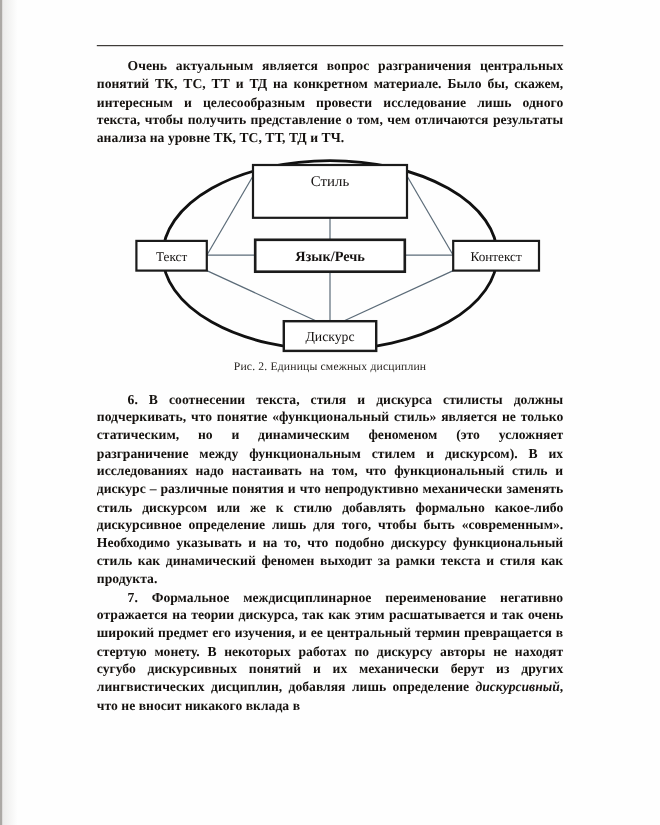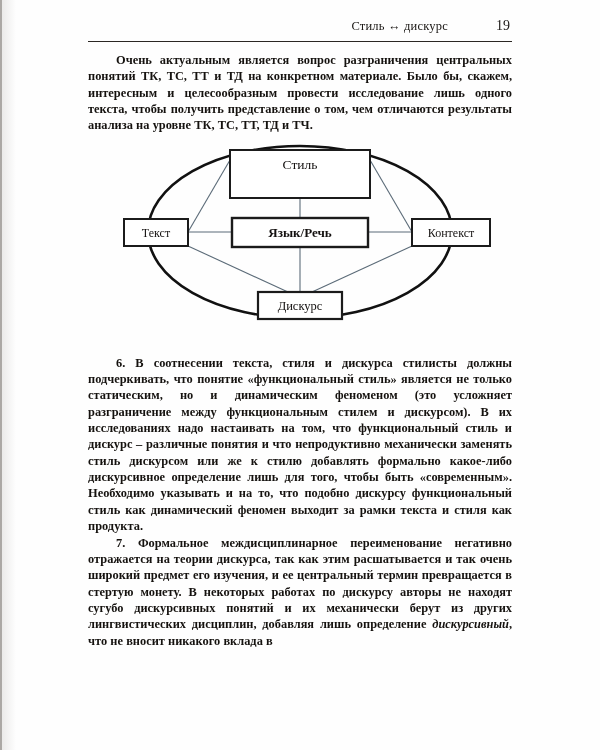--- a/index.html
+++ b/index.html
@@ -116,24 +116,20 @@
   i.it { font-style: italic; }
 </style>
 </head>
 <body>
 
 <div id="page">
 
   <div id="edge-line"></div>
   <div id="gutter-shade"></div>
 
-  <div id="runhead">
-    <span class="rh-title">Стиль ↔ дискурс</span>
-    <span class="rh-page">19</span>
-  </div>
   <div id="rule"></div>
 
   <div id="column">
 
     <p class="body">Очень актуальным является вопрос разграничения центральных понятий ТК, ТС, ТТ и ТД на конкретном материале. Было бы, скажем, интересным и целесообразным провести исследование лишь одного текста, чтобы получить представление о том, чем отличаются результаты анализа на уровне ТК, ТС, ТТ, ТД и ТЧ.</p>
 
     <div id="figure">
       <svg id="fig-svg" width="424" height="182" viewBox="0 0 424 182" xmlns="http://www.w3.org/2000/svg">
 
         <ellipse cx="212" cy="90" rx="152" ry="86" fill="none" stroke="#111111" stroke-width="2.6"></ellipse>
@@ -166,20 +162,21 @@
         <rect x="144" y="76" width="136" height="29" fill="#ffffff" stroke="#1b1b1b" stroke-width="2.4"></rect>
         <text class="node-label bold" x="212" y="95" text-anchor="middle" font-size="13">Язык/Речь</text>
 
         <rect x="324" y="77" width="78" height="27" fill="#ffffff" stroke="#1b1b1b" stroke-width="2"></rect>
         <text class="node-label" x="363" y="95" text-anchor="middle" font-size="12">Контекст</text>
 
         <rect x="170" y="150" width="84" height="27" fill="#ffffff" stroke="#1b1b1b" stroke-width="2.2"></rect>
         <text class="node-label" x="212" y="168" text-anchor="middle" font-size="12.5">Дискурс</text>
       </svg>
 
+      <div id="fig-caption">Рис. 2. Единицы смежных дисциплин</div>
     </div>
 
     <p class="body" style="margin-top:8px">6. В соотнесении текста, стиля и дискурса стилисты должны подчеркивать, что понятие «функциональный стиль» является не только статическим, но и динамическим феноменом (это усложняет разграничение между функциональным стилем и дискурсом). В их исследованиях надо настаивать на том, что функциональный стиль и дискурс – различные понятия и что непродуктивно механически заменять стиль дискурсом или же к стилю добавлять формально какое-либо дискурсивное определение лишь для того, чтобы быть «современным». Необходимо указывать и на то, что подобно дискурсу функциональный стиль как динамический феномен выходит за рамки текста и стиля как продукта.</p>
 
     <p class="body" style="margin-top:0"><span>7. Формальное междисциплинарное переименование негативно отражается на теории дискурса, так как этим расшатывается и так очень широкий предмет его изучения, и ее центральный термин превращается в стертую монету. В некоторых работах по дискурсу авторы не находят сугубо дискурсивных понятий и их механически берут из других лингвистических дисциплин, добавляя лишь определение </span><i class="it">дискурсивный</i><span>, что не вносит никакого вклада в</span></p>
 
   </div>
 </div>
 
 </body></html>

